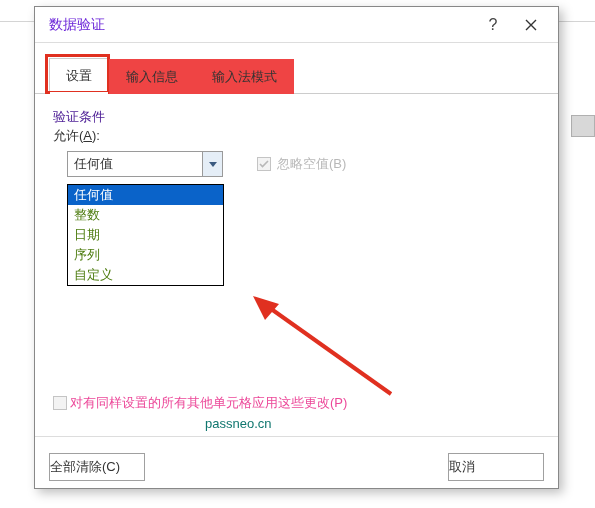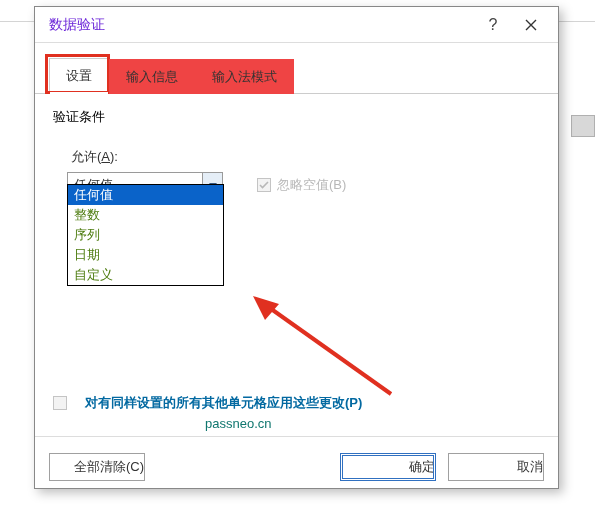--- a/index.html
+++ b/index.html
@@ -111,25 +111,25 @@
     bottom: -1px;
     border: 3px solid #e03020;
     pointer-events: none;
   }
   .content {
     flex: 1;
     padding: 10px 18px 6px 18px;
     position: relative;
   }
   .group-label {
-    color: #000000;
-    margin: 4px 0 22px 0;
+    color: #4c1d95;
+    margin: 4px 0 1px 0;
   }
   .allow-label {
-    margin-left: 18px;
+    margin-left: 0;
     color: #333;
     margin-bottom: 6px;
   }
   .allow-label .accel { text-decoration: underline; }
   .allow-row {
     display: flex;
     align-items: center;
     gap: 18px;
     margin-left: 14px;
   }
@@ -194,23 +194,22 @@
   .dropdown-list .item.selected {
     background: #0a63c9;
     color: #fff;
   }
   .bottom-check {
     position: absolute;
     left: 18px;
     bottom: 24px;
     display: flex;
     align-items: center;
-    gap: 18px;
-    color: #0369a1;
-    font-weight: bold;
+    gap: 3px;
+    color: #ec4899;
   }
   .watermark {
     position: absolute;
     left: 170px;
     bottom: 5px;
     color: #0f766e;
     font-size: 13px;
     font-family: sans-serif;
   }
   .button-row {
@@ -222,21 +221,21 @@
     gap: 12px;
   }
   .button-row .spacer { flex: 1; }
   .btn {
     min-width: 96px;
     height: 28px;
     border: 1px solid #a0a0a0;
     background: #fff;
     display: flex;
     align-items: center;
-    justify-content: flex-end;
+    justify-content: flex-start;
     cursor: pointer;
     color: #333;
     font-size: 13px;
     margin-top: 8px;
   }
   .btn.default {
     border: 1px solid #3070c0;
     outline: 1px solid #3070c0;
     outline-offset: -3px;
   }
@@ -304,22 +303,22 @@
               <path d="M1 4 L3.5 6.5 L9 1" stroke="#b8b8b8" stroke-width="1.6" fill="none"></path>
             </svg>
         </div>
         <span>忽略空值(B)</span>
       </div>
     </div>
 
     <div class="dropdown-list">
       <div class="item selected">任何值</div>
       <div class="item">整数</div>
+      <div class="item">日期</div>
       <div class="item">序列</div>
-      <div class="item">日期</div>
       <div class="item">自定义</div>
     </div>
 
     <div class="bottom-check">
       <div class="checkbox-box"></div>
       <span>对有同样设置的所有其他单元格应用这些更改(P)</span>
     </div>
 
     <div class="watermark">passneo.cn</div>
 
@@ -328,20 +327,17 @@
       <line x1="140" y1="100" x2="16" y2="12" stroke="#e03020" stroke-width="4"></line>
       <polygon points="2,2 28,10 14,26" fill="#e03020"></polygon>
     </svg>
   </div>
 
   <div class="button-row">
     <div class="btn">
       <span>全部清除(C)</span>
     </div>
     <div class="spacer"></div>
-    <div class="btn default">
-      <span>确定</span>
-    </div>
     <div class="btn">
       <span>取消</span>
     </div>
   </div>
 </div>
 
 </body></html>

